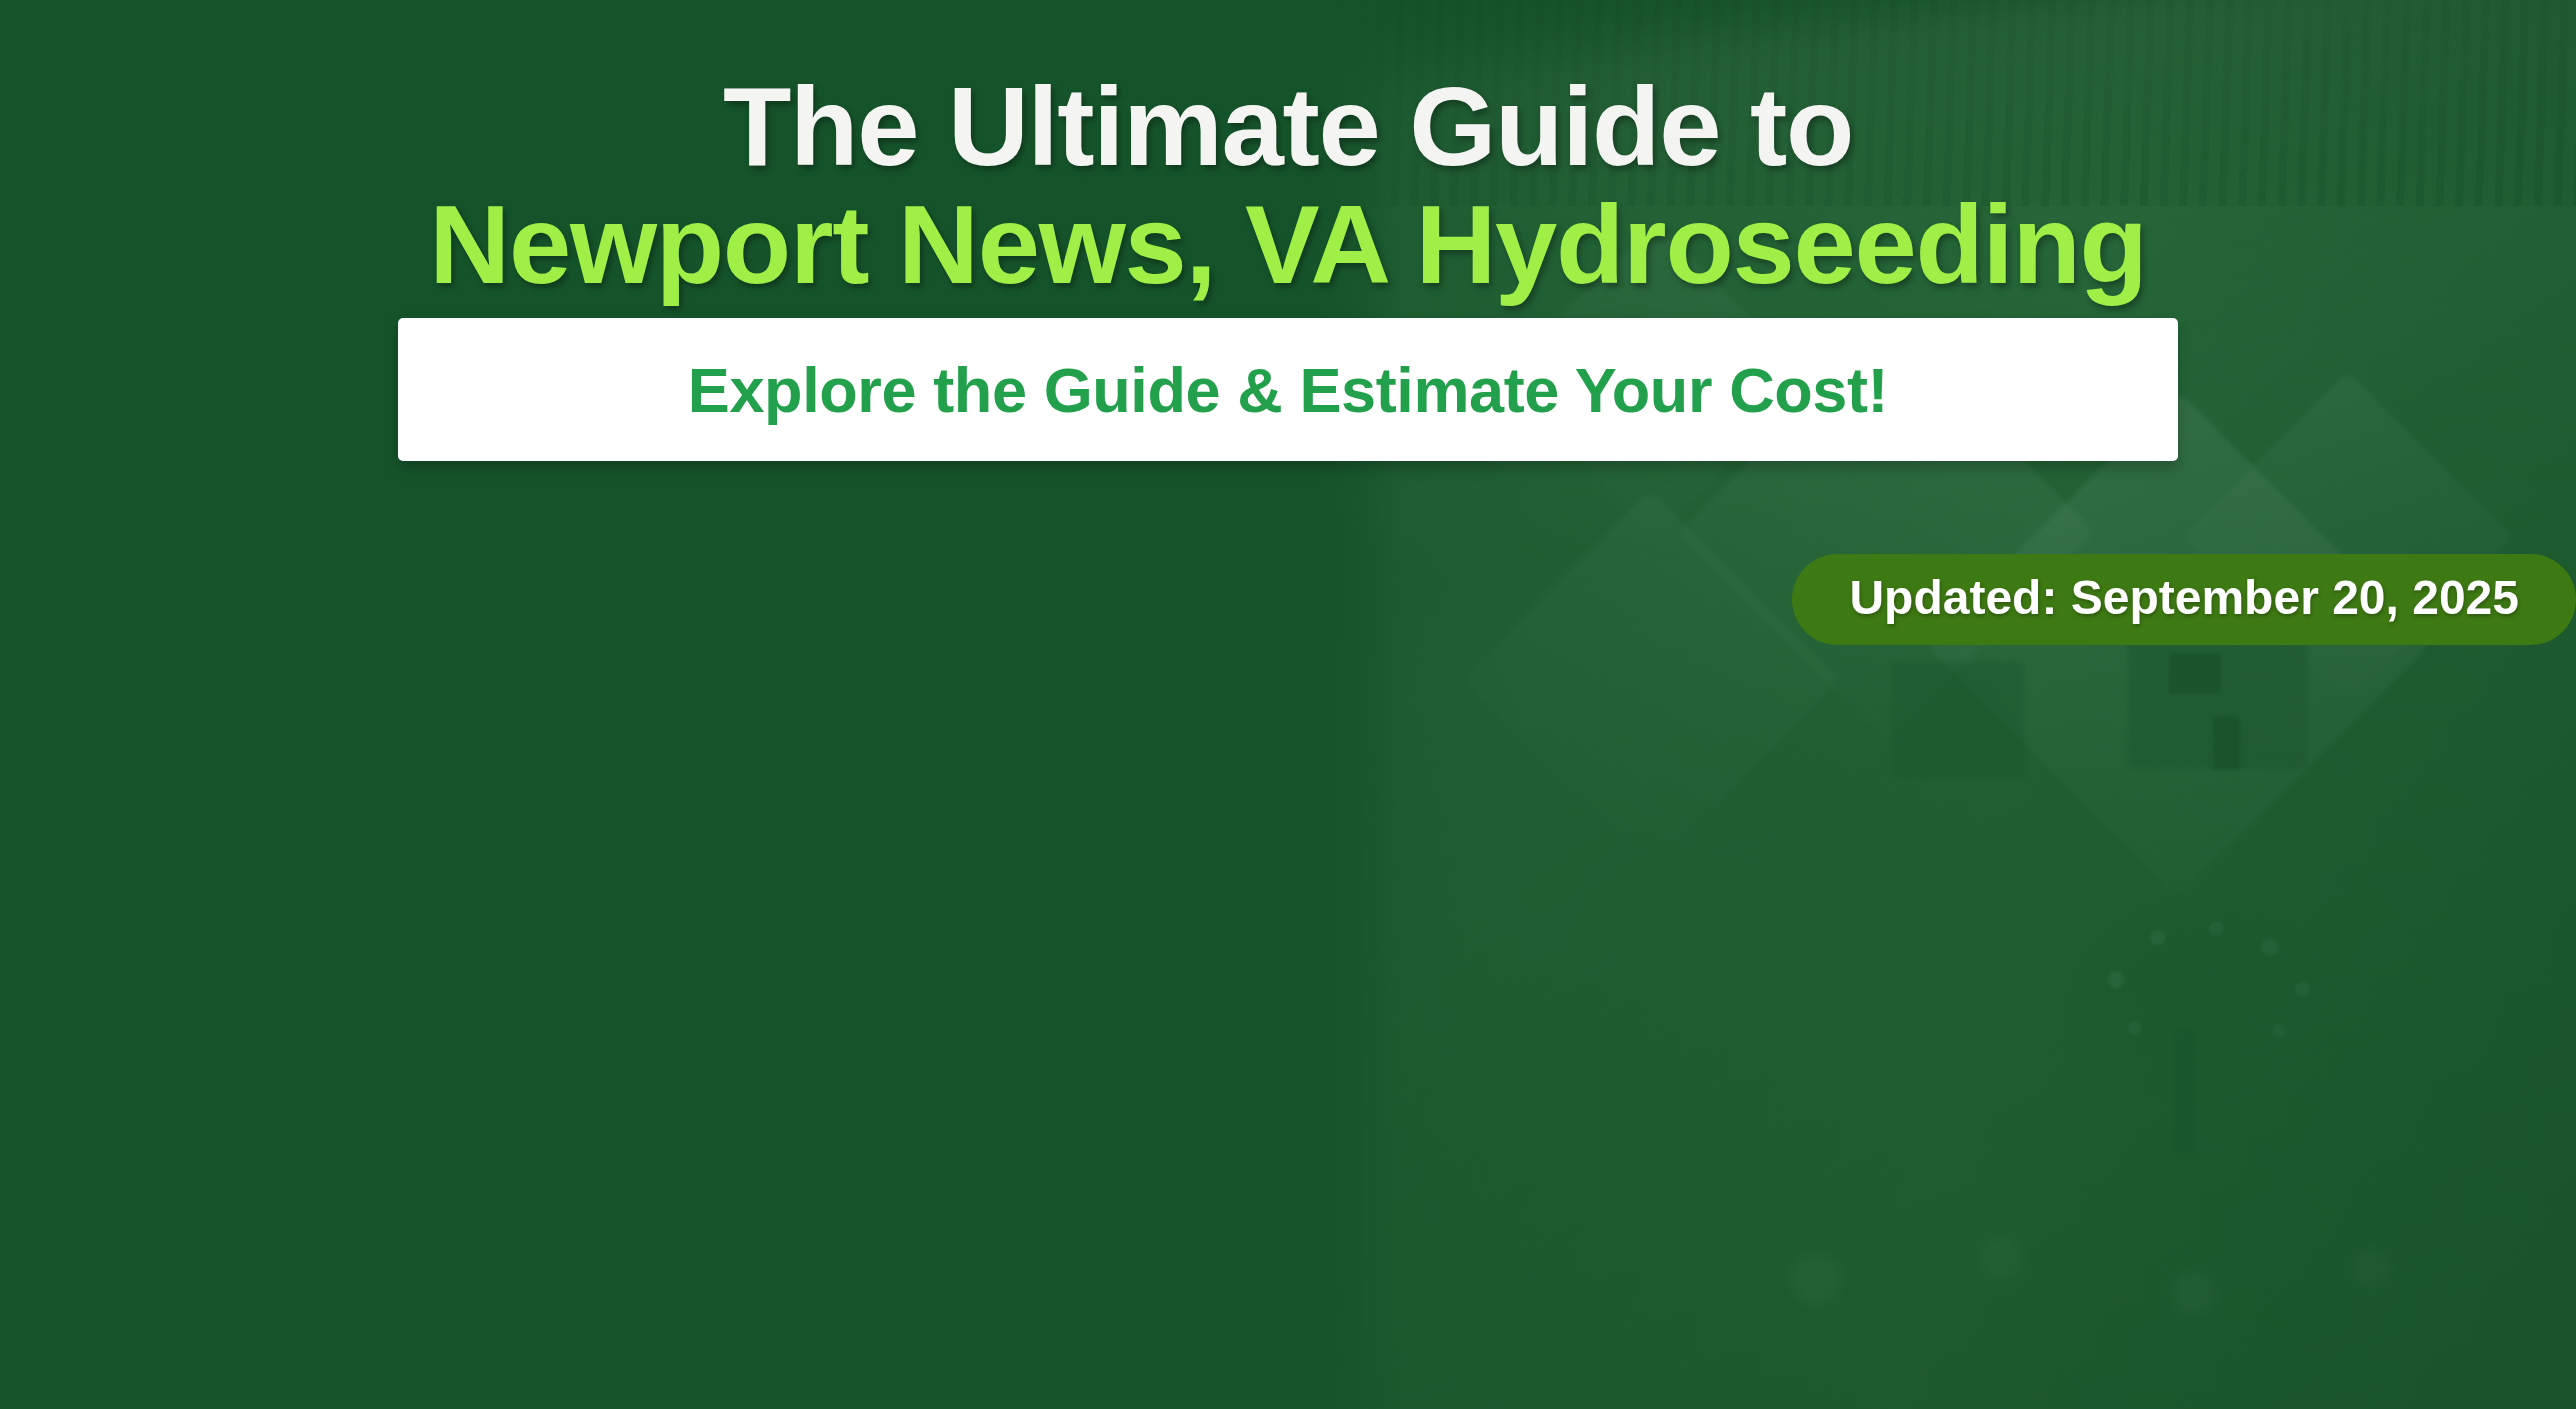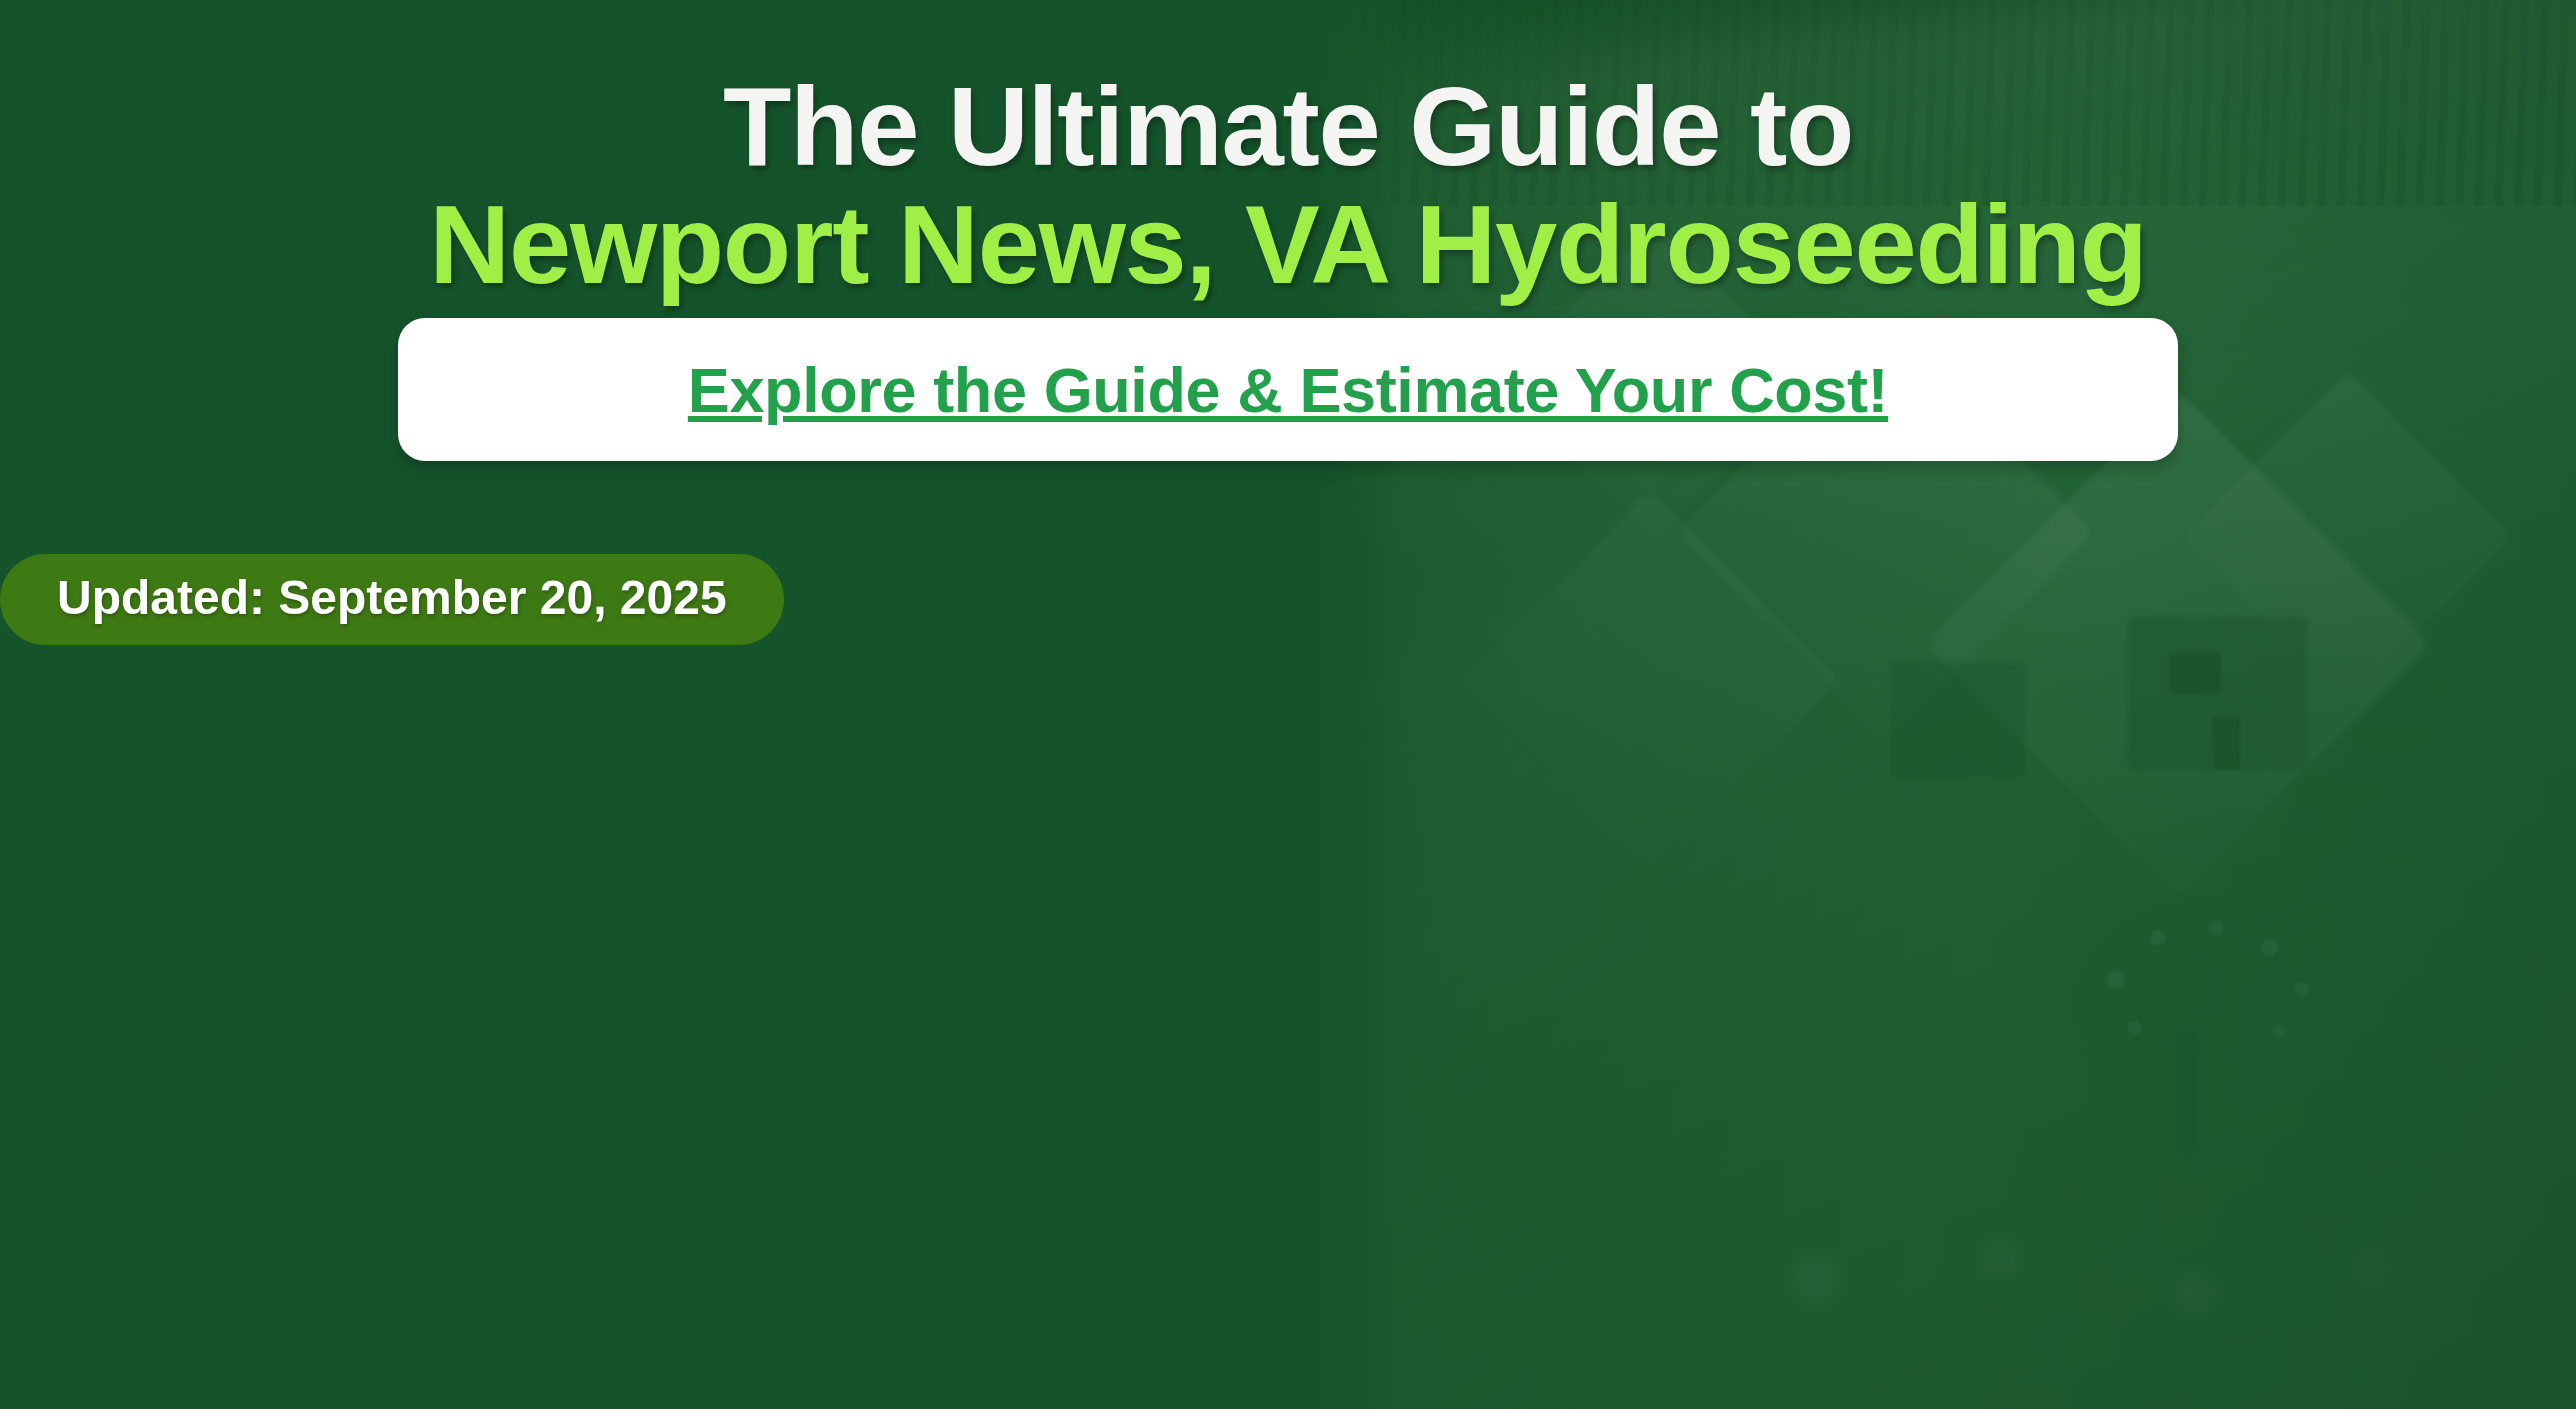--- a/index.html
+++ b/index.html
@@ -230,35 +230,34 @@
     margin-top: 16px;
     padding-left: 398px;
   }
   .cta-button {
     display: inline-flex;
     align-items: center;
     justify-content: center;
     width: 1780px;
     height: 143px;
     border: none;
-    border-radius: 27px;
+    border-radius: 5px;
     background: #FFFFFF;
     color: #22A04B;
     font-family: "Liberation Sans", sans-serif;
     font-size: 63px;
     font-weight: 700;
     letter-spacing: -0.4px;
     cursor: pointer;
     box-shadow: 0 6.3px 14.3px rgba(0,0,0,.22);
-    text-decoration: underline;
   }
 
   .badge-wrap {
     margin-top: 93px;
-    text-align: left;
+    text-align: right;
   }
   .updated-badge {
     display: inline-block;
     background: #3E7A13;
     color: #FFFFFF;
     font-size: 48px;
     font-weight: 700;
     line-height: 1;
     padding: 19.7px 57px 23px;
     border-radius: 894px;

